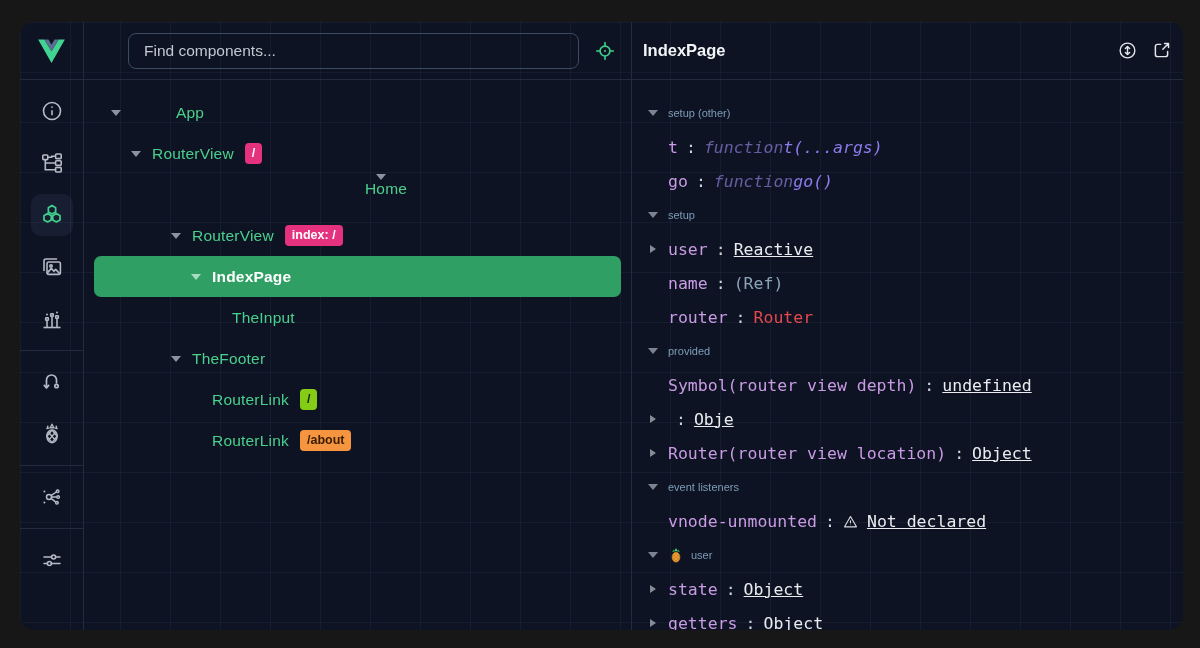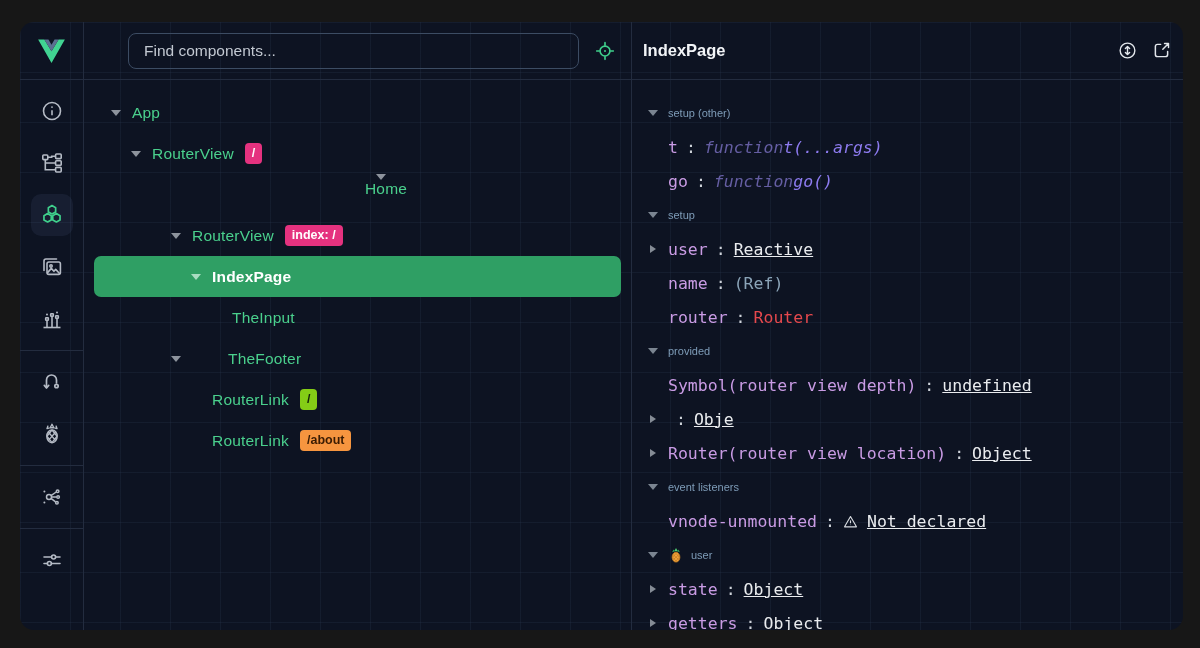--- a/index.html
+++ b/index.html
@@ -210,21 +210,21 @@
         <span>
           <svg viewBox="0 0 24 24" width="22" height="22" fill="none" stroke="currentColor" stroke-width="1.8" stroke-linecap="round">
             <circle cx="12" cy="12" r="5.4"></circle>
             <circle cx="12" cy="12" r="1.1" fill="currentColor" stroke="none"></circle>
             <path d="M12 2.9 V5.7 M12 18.3 V21.1 M2.9 12 H5.7 M18.3 12 H21.1"></path>
           </svg>
         </span>
       </span>
     </div>
     <div class="tree-body" id="tree-rows">
-        <div class="tree-row" style="padding-left: 17px;">
+        <div class="tree-row" style="padding-left: 17px; gap: 44px;">
           <span class="arrow-box">
             <span class="tri-down"></span>
           </span>
           <span class="tree-label">App</span>
         </div>
         <div class="tree-row" style="padding-left: 37px;">
           <span class="arrow-box">
             <span class="tri-down"></span>
           </span>
           <span class="tree-label">RouterView</span>
@@ -246,21 +246,21 @@
         <div class="tree-row selected" style="padding-left: 97px;">
           <span class="arrow-box">
             <span class="tri-down"></span>
           </span>
           <span class="tree-label">IndexPage</span>
         </div>
         <div class="tree-row" style="padding-left: 117px;">
           <span class="arrow-box"></span>
           <span class="tree-label">TheInput</span>
         </div>
-        <div class="tree-row" style="padding-left: 77px; gap: 36px;">
+        <div class="tree-row" style="padding-left: 77px;">
           <span class="arrow-box">
             <span class="tri-down"></span>
           </span>
           <span class="tree-label">TheFooter</span>
         </div>
         <div class="tree-row" style="padding-left: 97px;">
           <span class="arrow-box"></span>
           <span class="tree-label">RouterLink</span>
           <span class="badge lime">/</span>
         </div>

